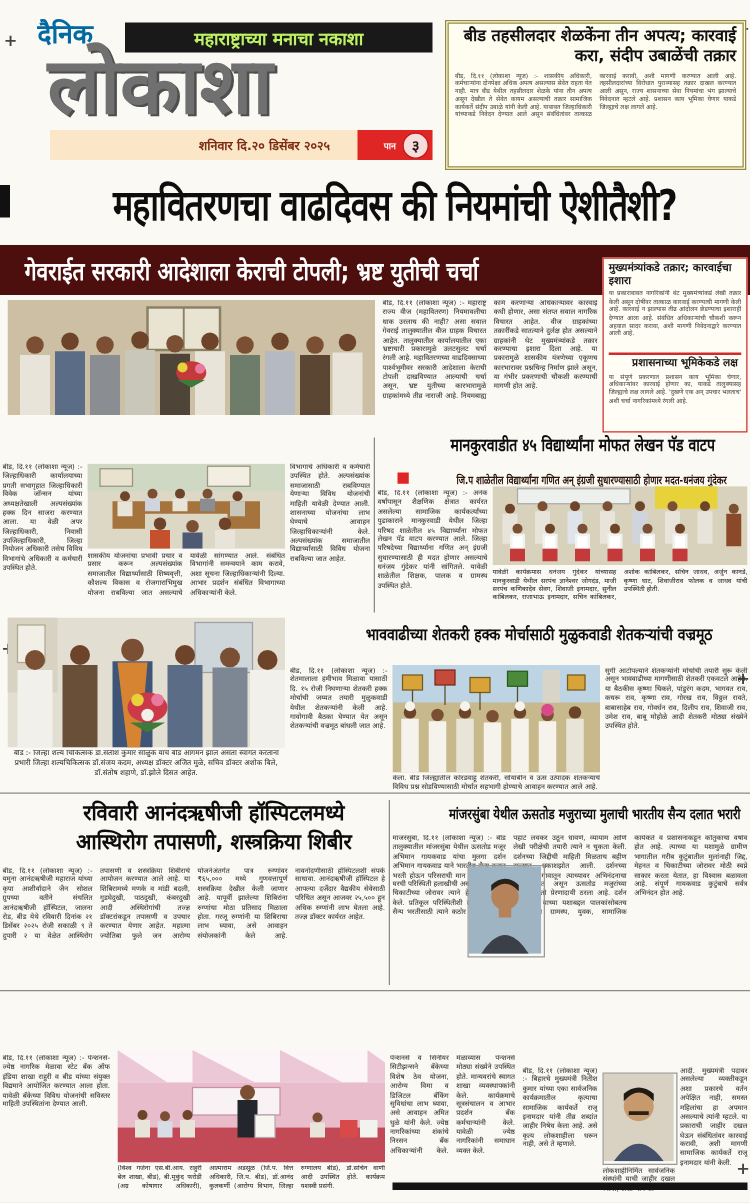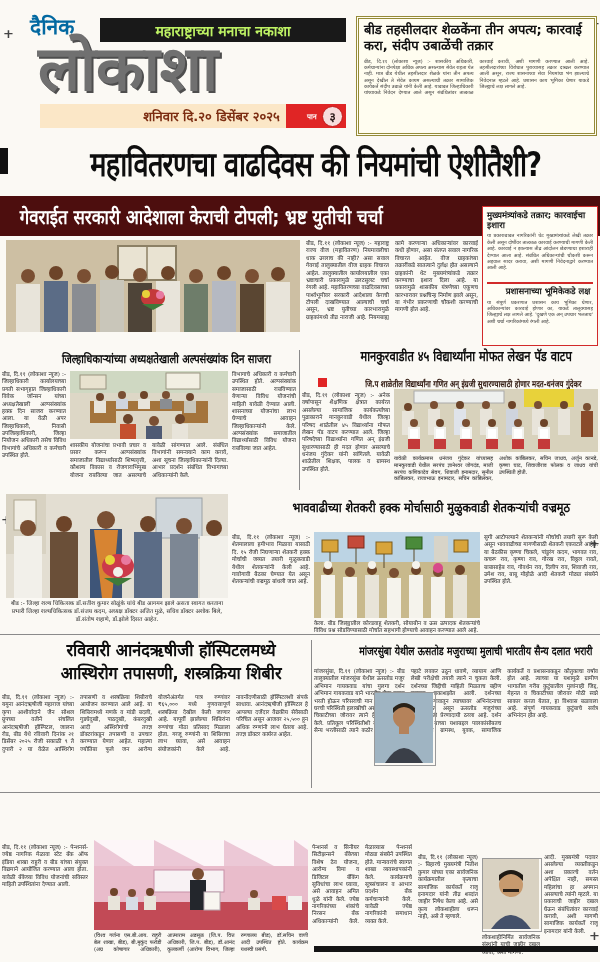--- a/index.html
+++ b/index.html
@@ -8,30 +8,30 @@
   .abs{position:absolute;}
   .cropmark{position:absolute;font-size:13px;color:#444;font-weight:bold;}
   
   .daily{font-size:21px;font-weight:bold;color:#0369a1;}
   .tagbar{background:#191919;color:#bef264;font-size:14px;font-weight:bold;
           display:flex;align-items:center;justify-content:center;}
   .logo{font-size:62px;font-weight:bold;color:#707070;line-height:1;
         text-shadow:2px 2px 0 #4e4e4e;white-space:nowrap;
         transform:scaleX(1.18);transform-origin:left center;}
   .datebar{background:#fbe7c7;display:flex;align-items:center;justify-content:center;}
-  .datetext{font-size:13px;font-weight:bold;color:#7c2d12;margin-left:37px;}
+  .datetext{font-size:10px;font-weight:bold;color:#7c2d12;margin-left:37px;}
   .pagebox{position:absolute;right:0;top:0;bottom:0;width:60px;background:#e02525;
            display:flex;align-items:center;justify-content:flex-start;padding-left:21px;box-sizing:border-box;}
   .pagelabel{color:#fff;font-size:7px;font-weight:bold;}
   .pagecircle{position:absolute;right:3px;top:2px;width:19px;height:19px;border-radius:50%;
               background:#f7dcdc;border:1.5px solid #c01818;color:#2a1a1a;font-size:12px;font-weight:bold;
               display:flex;align-items:center;justify-content:center;}
   
   .tr-box{background:#fffdf0;border:3px double #948a38;box-sizing:border-box;padding:3px 5px;}
-  .tr-head{font-size:13px;font-weight:bold;text-align:left;line-height:1.25;color:#111;}
+  .tr-head{font-size:13px;font-weight:bold;text-align:right;line-height:1.25;color:#111;}
   .sb-box{background:#fffdf4;border:1.5px solid #d22a2a;box-sizing:border-box;padding:3px 4px;z-index:5;}
   .sb-h{font-size:8.5px;font-weight:bold;color:#1a1a1a;line-height:1.2;}
   .sb-div{border-top:2px solid #d22a2a;margin:2px 0;}
   
   .center{text-align:center;margin-left:16px;}
   .fit{display:inline-block;white-space:nowrap;transform-origin:center center;font-weight:bold;color:#0d0d0d;}
   .mainhead{font-size:34px;transform:scaleX(0.80);letter-spacing:-1px;}
   .subbar{background:#4d0e0e;display:flex;align-items:center;}
   .subhead-t{font-size:20px;color:#fff;transform:scaleX(0.84);transform-origin:left center;
              font-weight:bold;white-space:nowrap;padding-left:8px;}
@@ -132,23 +132,20 @@
           <rect x="260" y="42" width="24" height="50" fill="#e8e4da"></rect>
       </g>
       <ellipse cx="147" cy="58" rx="12" ry="9" fill="#c43a3a"></ellipse>
       <circle cx="140" cy="54" r="4" fill="#e8d23a"></circle>
         <circle cx="154" cy="55" r="4" fill="#e87aa0"></circle>
       <path d="M136 64 L147 70 L158 64" fill="#3f7a3a"></path>
     </svg>
   </div>
   <div class="abs tiny c2" style="left:306px;top:240px;width:172px;height:104px;overflow:hidden;">बीड, दि.११ (लोकाशा न्यूज) :- महाराष्ट्र राज्य वीज (महावितरण) नियमावलीचा धाक उरलाच की नाही? असा सवाल गेवराई तालुक्यातील वीज ग्राहक विचारत आहेत. तालुक्यातील कार्यालयातील एका भ्रष्टाचारी प्रकारामुळे उलटसुलट चर्चा रंगली आहे. महावितरणच्या वाढदिवसाच्या पार्श्वभूमीवर सरकारी आदेशाला केराची टोपली दाखविण्यात आल्याची चर्चा असून, भ्रष्ट युतीच्या कारभारामुळे ग्राहकांमध्ये तीव्र नाराजी आहे. नियमबाह्य कामे करणाऱ्या अधिकाऱ्यांवर कारवाई कधी होणार, असा संतप्त सवाल नागरिक विचारत आहेत. वीज ग्राहकांच्या तक्रारींकडे सातत्याने दुर्लक्ष होत असल्याने ग्राहकांनी थेट मुख्यमंत्र्यांकडे तक्रार करण्याचा इशारा दिला आहे. या प्रकारामुळे शासकीय यंत्रणेच्या एकूणच कारभारावर प्रश्नचिन्ह निर्माण झाले असून, या गंभीर प्रकरणाची चौकशी करण्याची मागणी होत आहे.</div>
 
-  <div class="abs center" style="left:2px;top:348px;width:296px;height:20px;">
-    <span class="fit h-min">जिल्हाधिकाऱ्यांच्या अध्यक्षतेखाली अल्पसंख्यांक दिन साजरा</span>
-  </div>
   <div class="abs tiny" style="left:2px;top:371px;width:64px;height:120px;overflow:hidden;">बीड, दि.११ (लोकाशा न्यूज) :- जिल्हाधिकारी कार्यालयाच्या प्रगती सभागृहात जिल्हाधिकारी विवेक जॉन्सन यांच्या अध्यक्षतेखाली अल्पसंख्यांक हक्क दिन साजरा करण्यात आला. या वेळी अपर जिल्हाधिकारी, निवासी उपजिल्हाधिकारी, जिल्हा नियोजन अधिकारी तसेच विविध विभागांचे अधिकारी व कर्मचारी उपस्थित होते.</div>
   <div class="abs" style="left:70px;top:371px;width:158px;height:68px;">
     <svg width="158" height="68" viewBox="0 0 158 68">
       <rect width="158" height="68" fill="#ddd7c6"></rect>
       <rect x="0" y="0" width="158" height="22" fill="#cfd8c2"></rect>
       <rect x="96" y="2" width="34" height="16" fill="#f2efe2" stroke="#9a9480"></rect>
       <rect x="10" y="4" width="26" height="14" fill="#e8e2cf" stroke="#9a9480"></rect>
       <path d="M20 30 L138 30 L138 52 L112 52 L112 40 L46 40 L46 52 L20 52 Z" fill="#a4743c"></path>
       <g>
         <circle cx="30" cy="26" r="4" fill="#6d4429"></circle>

